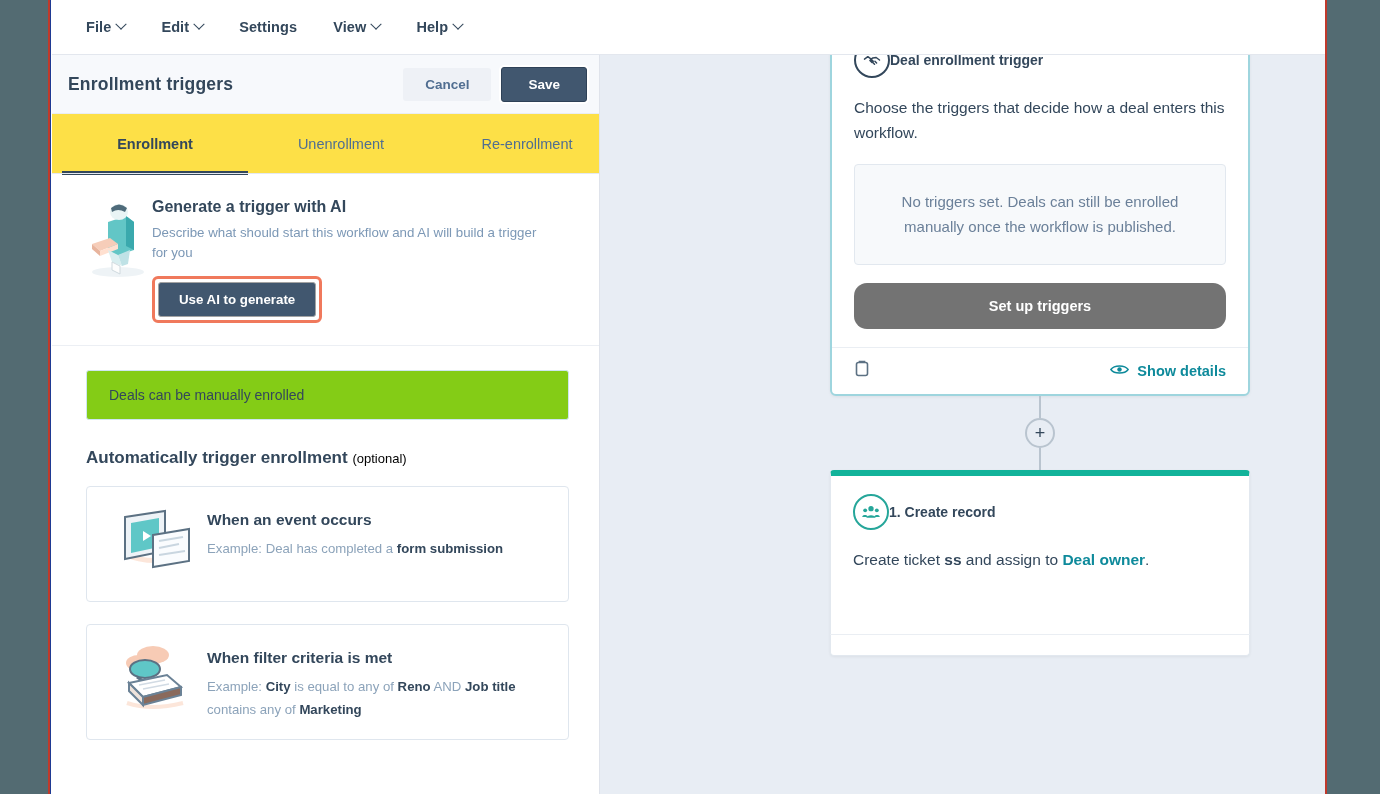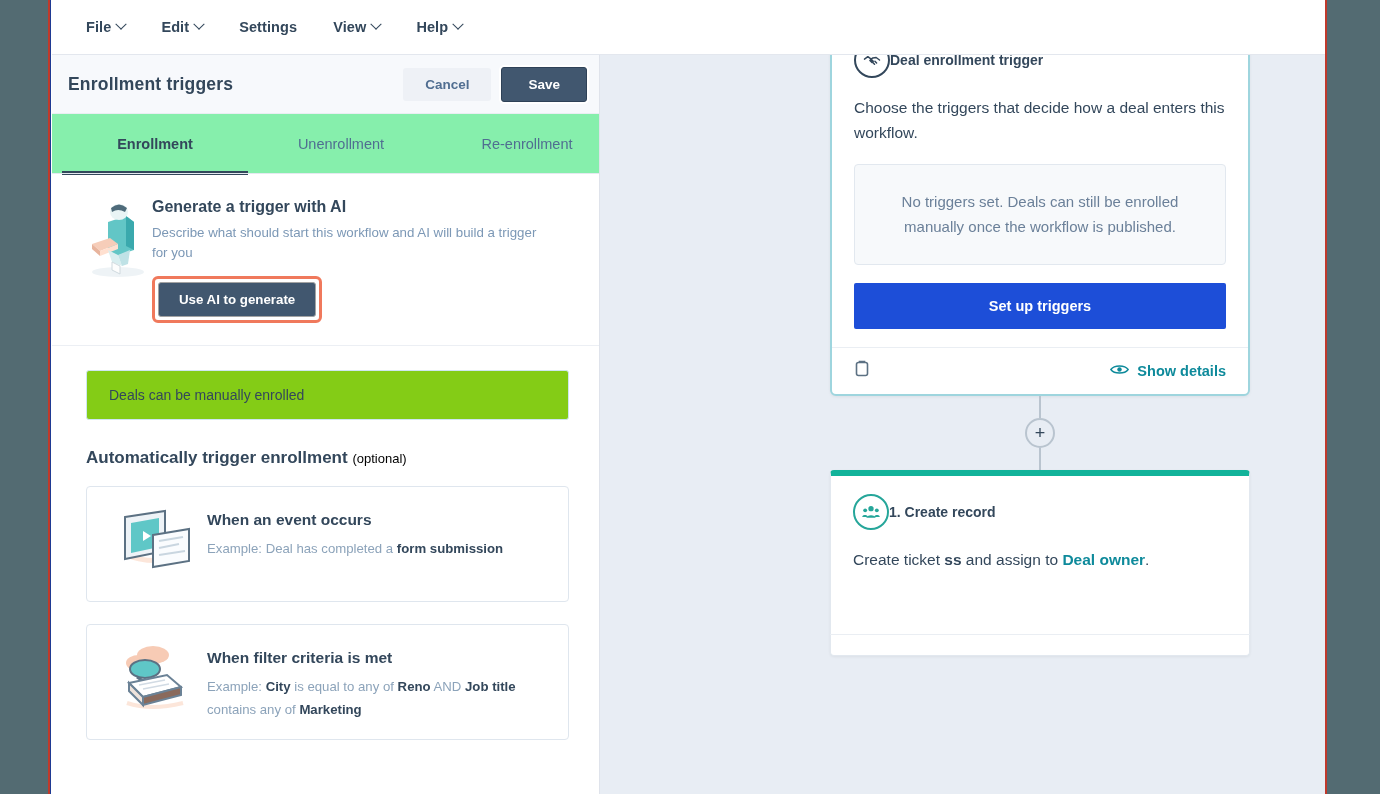--- a/index.html
+++ b/index.html
@@ -107,21 +107,21 @@
     padding: 9px 26px;
     cursor: pointer;
     box-shadow: 0 0 0 2px #ffffff;
   }
 
   
   .tabs {
     position: relative;
     height: 60px;
     display: flex;
-    background: #86efac;
+    background: #fde047;
     padding-left: 10px;
   }
   .tab {
     flex: 0 0 auto;
     width: 186px;
     display: flex; align-items: center; justify-content: center;
     font-size: 14.5px; color: #506e91; font-weight: 500;
     cursor: pointer;
     position: relative;
   }
@@ -232,22 +232,22 @@
     background: #f7f9fb;
     border: 1px solid #e2e8ef;
     border-radius: 4px;
     padding: 24px 26px;
     font-size: 15px; color: #6b8099; line-height: 1.7;
     text-align: center;
     margin-bottom: 18px;
   }
   .btn-orange {
     display: block; width: 100%;
-    background: #1d4ed8; color: #ffffff;
-    border: none; border-radius: 2px;
+    background: #737373; color: #ffffff;
+    border: none; border-radius: 13px;
     font-size: 14.5px; font-weight: 700;
     padding: 15px 0;
     cursor: pointer;
     margin-bottom: 18px;
     text-align: center;
   }
   .wf-foot {
     border-top: 1px solid #eaeef3;
     display: flex; align-items: center; justify-content: space-between;
     padding: 12px 22px;

